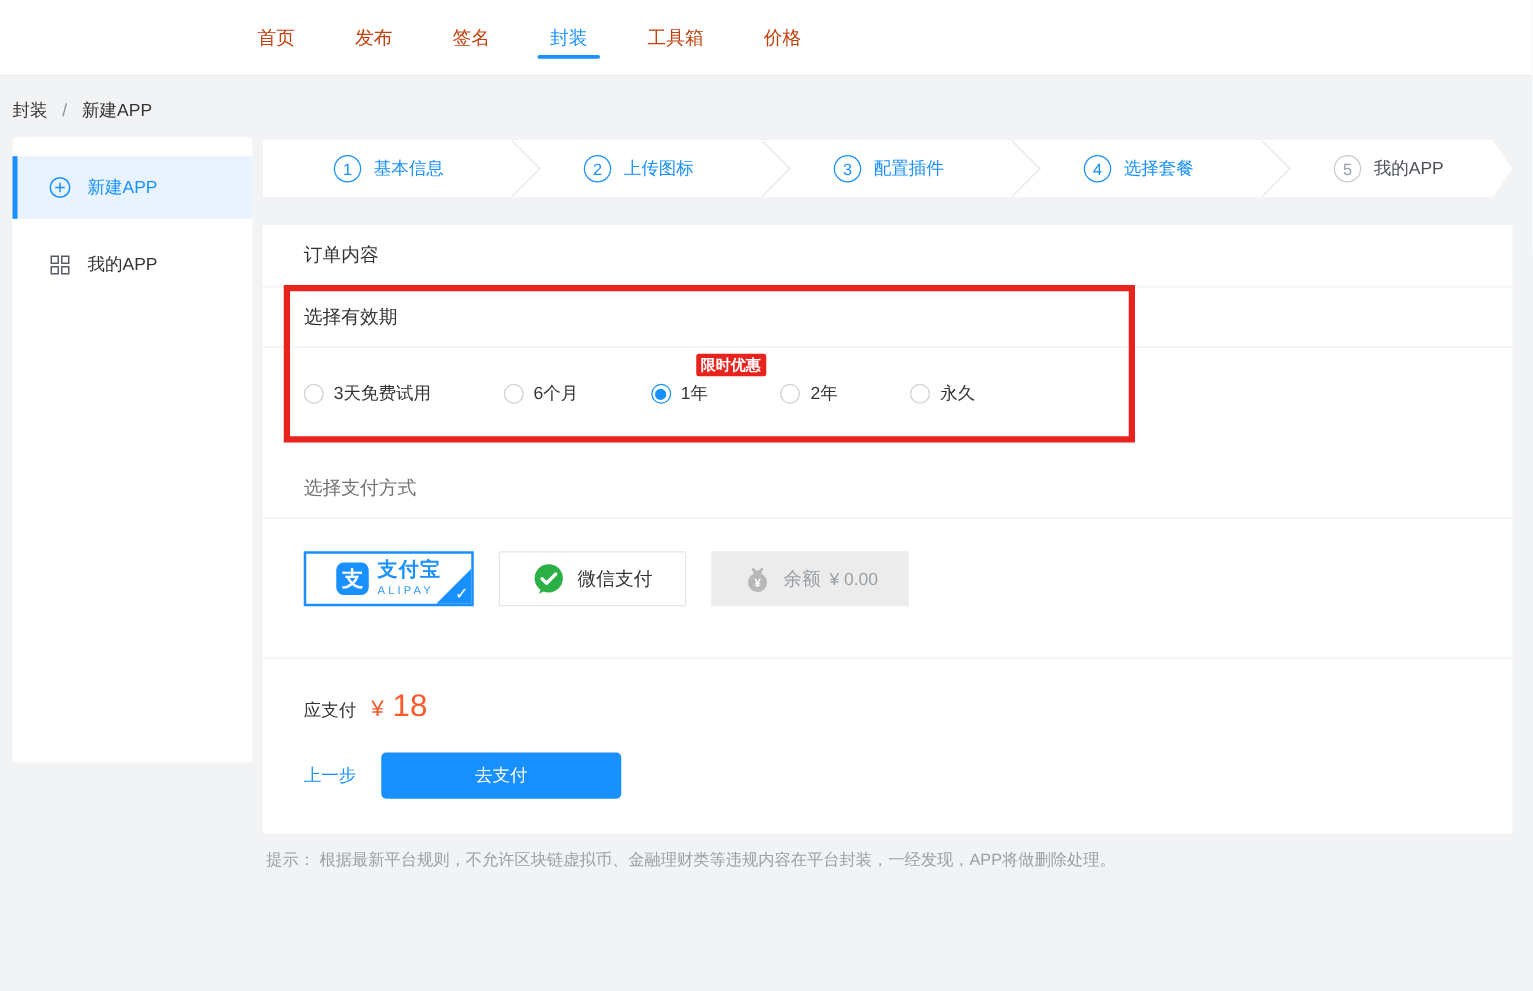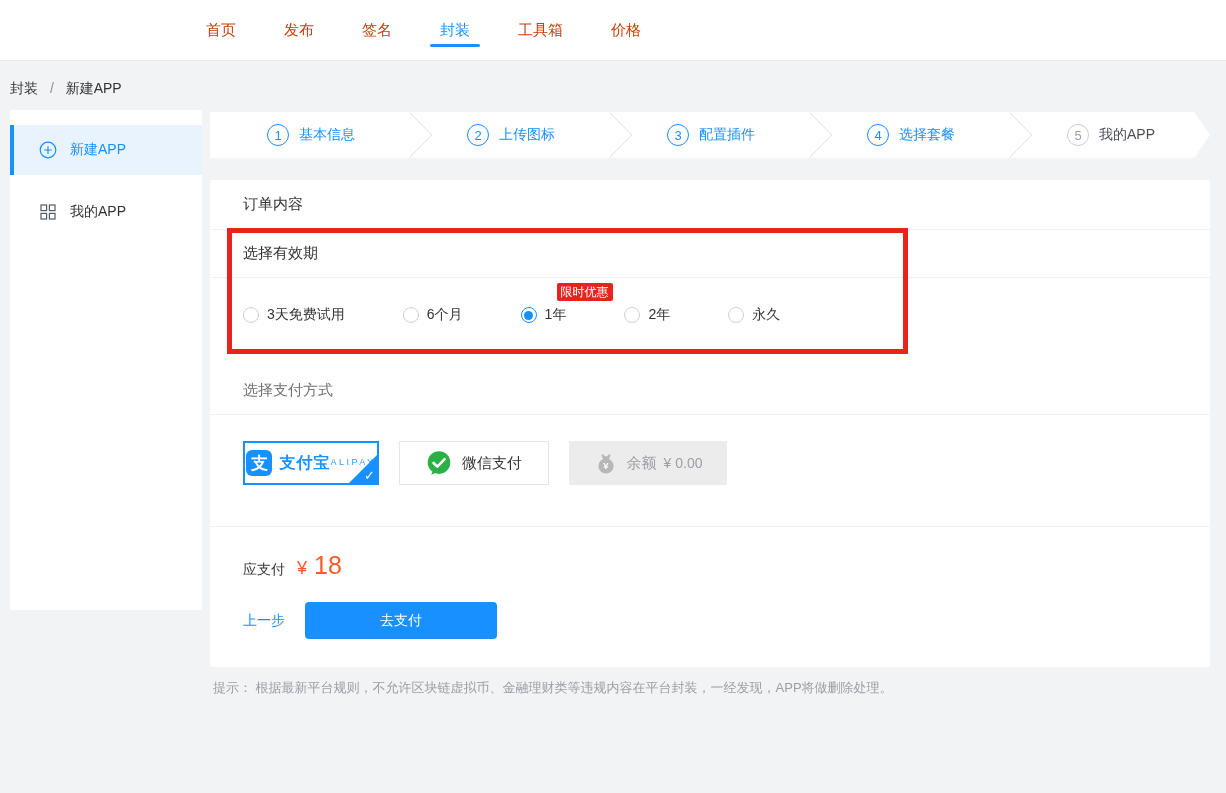--- a/index.html
+++ b/index.html
@@ -71,36 +71,36 @@
              border:5px solid #e8231e; z-index:5; pointer-events:none; }
   .opt-row { height:74px; display:flex; align-items:center; padding:0 33px; gap:58px; }
   .opt { display:flex; align-items:center; position:relative; cursor:pointer; }
   .radio { width:16px; height:16px; border-radius:50%; border:1px solid #ccd1d7;
            background:#fff; margin-right:8px; flex:none; }
   .radio.checked { border-color:#1890ff; position:relative; }
   .radio.checked::after { content:''; position:absolute; inset:2.5px;
            background:#1890ff; border-radius:50%; }
   .opt-label { font-size:14px; color:#333; }
   .promo-badge { position:absolute; left:36px; top:-23px; background:#e8231e; color:#fff;
-           font-size:12px; font-weight:normal; line-height:14px; padding:2px 4px;
+           font-size:12px; font-weight:bold; line-height:14px; padding:2px 4px;
            border-radius:2px; white-space:nowrap; z-index:6; }
   
   .pay-head { height:63px; display:flex; align-items:flex-end; padding:0 33px 14px;
               font-size:15px; color:#737373; border-bottom:1px solid #eef0f2; }
   .pay-row { height:112px; padding:26px 33px 0; display:flex; align-items:flex-start;
               border-bottom:1px solid #eef0f2; }
   .pay-card { height:44px; display:flex; align-items:center; justify-content:center;
               cursor:pointer; position:relative; background:#fff; }
   .pay-card.alipay { width:136px; border:2px solid #1890ff; overflow:hidden; }
   .pay-card.wechat { width:150px; border:1px solid #e3e6e9; margin-left:20px; }
   .pay-card.balance { width:158px; background:#ececec; margin-left:20px; cursor:default; }
   .ali-sq { width:26px; height:26px; background:#1890ff; border-radius:6px; color:#fff;
             font-size:17px; font-weight:bold; display:flex; align-items:center;
             justify-content:center; flex:none; }
-  .ali-txt { margin-left:7px; display:flex; flex-direction:row; line-height:1; }
+  .ali-txt { margin-left:7px; display:flex; flex-direction:column; line-height:1; }
   .ali-name { font-size:16px; font-weight:bold; color:#1890ff; letter-spacing:1px; }
   .ali-sub { font-size:9px; font-weight:normal; color:#2f9bfb; letter-spacing:2.5px; margin-top:3px; }
   .corner { position:absolute; right:-1px; bottom:-1px; width:0; height:0;
             border-left:30px solid transparent; border-bottom:30px solid #1890ff; }
   .corner-check { position:absolute; right:2px; bottom:0px; color:#fff; font-size:13px;
             font-weight:bold; z-index:2; }
   .wx-label { font-size:15px; color:#333; margin-left:10px; }
   .bal-label { font-size:15px; color:#9aa0a6; margin-left:9px; }
   .bal-amount { font-size:14px; color:#9aa0a6; margin-left:7px; }
   

